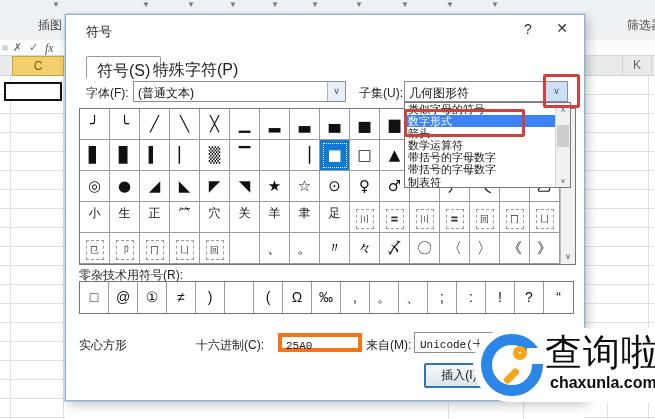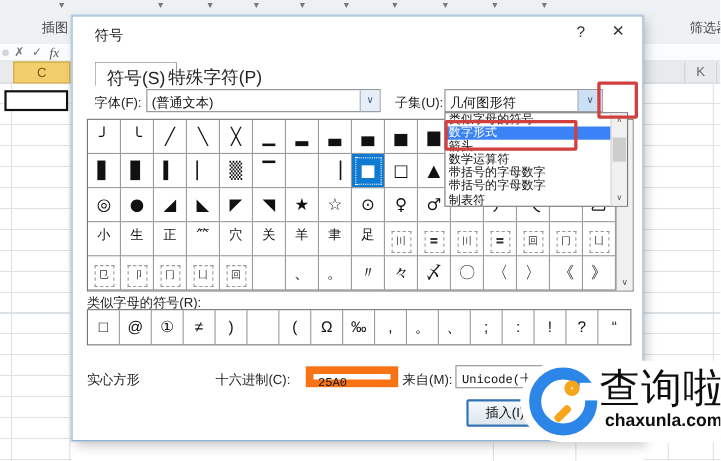--- a/index.html
+++ b/index.html
@@ -42,21 +42,21 @@
   #tab1{left:20px;background:#fff;border:1px solid #9a9a9a;border-bottom:none;border-radius:2px 2px 0 0;}
   #tab2{left:77px;}
   .lbl{position:absolute;font-size:12px;color:#222;white-space:nowrap;}
   #lbl-font{left:20px;top:70px;}
   #lbl-subset{left:293px;top:70px;}
   .combo{position:absolute;height:21px;background:#fff;border:1px solid #898f94;font-size:12px;color:#111;}
   .combo .val{position:absolute;left:4px;top:3px;white-space:nowrap;overflow:hidden;}
   .combo .arrow{position:absolute;right:0;top:0;bottom:0;width:18px;background:#e7eef7;border-left:1px solid #aab4bd;
                 color:#3e5a75;font-size:9px;text-align:center;line-height:19px;}
   #cmb-font{left:67px;top:66px;width:213px;}
-  #cmb-subset{left:338px;top:66px;width:144px;}
+  #cmb-subset{left:338px;top:66px;width:164px;}
   #cmb-subset .arrow{width:22px;background:#cbe0f5;}
 
   
   #grid{position:absolute;left:13px;top:93px;width:497px;height:157px;border:1px solid #767676;background:#fff;}
   #grid-cells{position:absolute;left:0;top:0;display:grid;grid-template-columns:repeat(16,30px);grid-auto-rows:31px;}
   .gcell{border-right:1px solid #9b9b9b;border-bottom:1px solid #9b9b9b;width:30px;height:31px;
          font-size:15px;line-height:30px;text-align:center;color:#111;font-family:"DejaVu Sans",sans-serif;overflow:hidden;}
   .gcell.small{font-size:12px;line-height:22px;}
   .gcell.sel{background:#0f7ad1;color:#fff;outline:1px dotted #fff;outline-offset:-4px;}
   .gcell .bx{display:inline-block;width:18px;height:20px;border:1px dashed #9a9a9a;font-size:9px;line-height:18px;margin-top:5px;color:#333;}
@@ -65,21 +65,21 @@
 
   
   #lbl-recent{left:13px;top:252px;}
   #recent{position:absolute;left:13px;top:266px;height:33px;border:1px solid #767676;background:#fff;display:flex;}
   .rcell{width:29px;height:31px;border-right:1px solid #9b9b9b;font-size:14px;line-height:30px;text-align:center;color:#111;}
   .rcell:last-child{border-right:none;}
 
   
   #lbl-symname{left:13px;top:322px;}
   #lbl-cc{left:130px;top:322px;}
-  #cc-input{position:absolute;left:212px;top:318px;width:84px;height:19px;border:7px solid #f97316;background:#fff;
+  #cc-input{position:absolute;left:212px;top:318px;width:84px;height:19px;border:4px solid #f97316;background:#fff;
             font-size:11px;font-family:"Liberation Mono",monospace;color:#111;padding:3px 0 0 4px;}
   #lbl-from{left:300px;top:322px;}
   #from-combo{position:absolute;left:348px;top:317px;width:159px;height:21px;border:1px solid #8a8f94;background:#fff;
               font-size:11px;font-family:"Liberation Mono",monospace;color:#111;padding:4px 0 0 5px;white-space:nowrap;overflow:hidden;}
   #btn-insert{position:absolute;left:358px;top:348px;width:70px;height:25px;border:2px solid #3173b5;border-radius:2px;
               background:linear-gradient(#f4f8fb,#dde6ee);font-size:12px;color:#111;text-align:center;line-height:21px;}
 
   
   #ddl{position:absolute;left:338px;top:87px;width:167px;height:86px;background:#fff;border:1px solid #767676;z-index:20;}
   .ditem{height:12.1px;line-height:12px;font-size:11px;color:#111;padding-left:3px;white-space:nowrap;overflow:hidden;width:151px;}
@@ -248,21 +248,21 @@
           <div class="gcell">〈</div>
           <div class="gcell">〉</div>
           <div class="gcell">《</div>
           <div class="gcell">》</div>
         </div>
       <div id="grid-sb">
         <div class="down">∨</div>
       </div>
     </div>
 
-    <div id="lbl-recent" class="lbl">类似字母的符号(R):</div>
+    <div id="lbl-recent" class="lbl">零杂技术用符号(R):</div>
     <div id="recent">
         <div class="rcell">□</div>
         <div class="rcell">@</div>
         <div class="rcell">①</div>
         <div class="rcell">≠</div>
         <div class="rcell">)</div>
         <div class="rcell"></div>
         <div class="rcell">(</div>
         <div class="rcell">Ω</div>
         <div class="rcell">‰</div>

